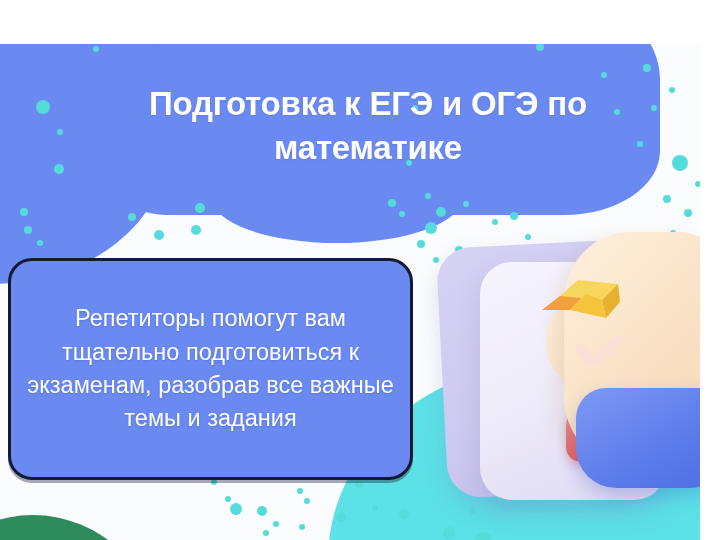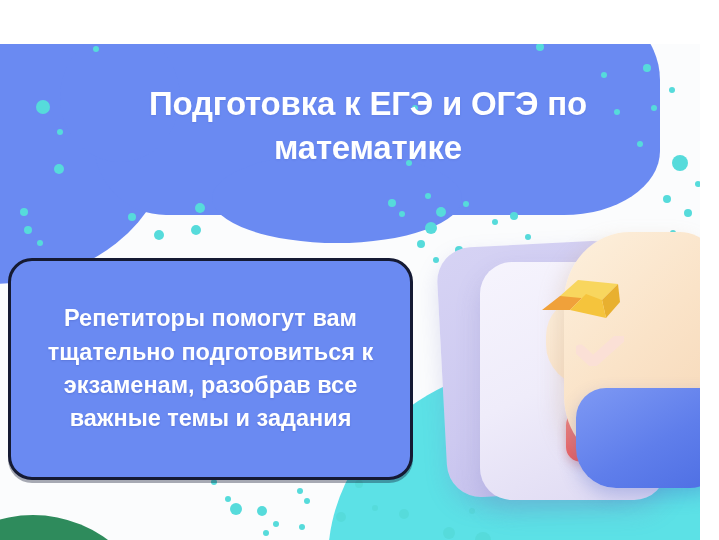--- a/index.html
+++ b/index.html
@@ -96,21 +96,21 @@
     border:3px solid #151a33;
     border-radius:24px;
     z-index:8;
     display:flex;
     align-items:center;
     justify-content:center;
     box-shadow:0 3px 0 rgba(10,14,40,.35);
   }
   #body-card-text {
     color:#ffffff;
-    font-weight:bold;
+    font-weight:normal;
     font-size:23.5px;
     line-height:1.42;
     text-align:center;
     padding:0 12px;
     text-shadow:0 1px 2px rgba(40,55,140,.22);
   }
 
   
   #illustration {
     position:absolute;

